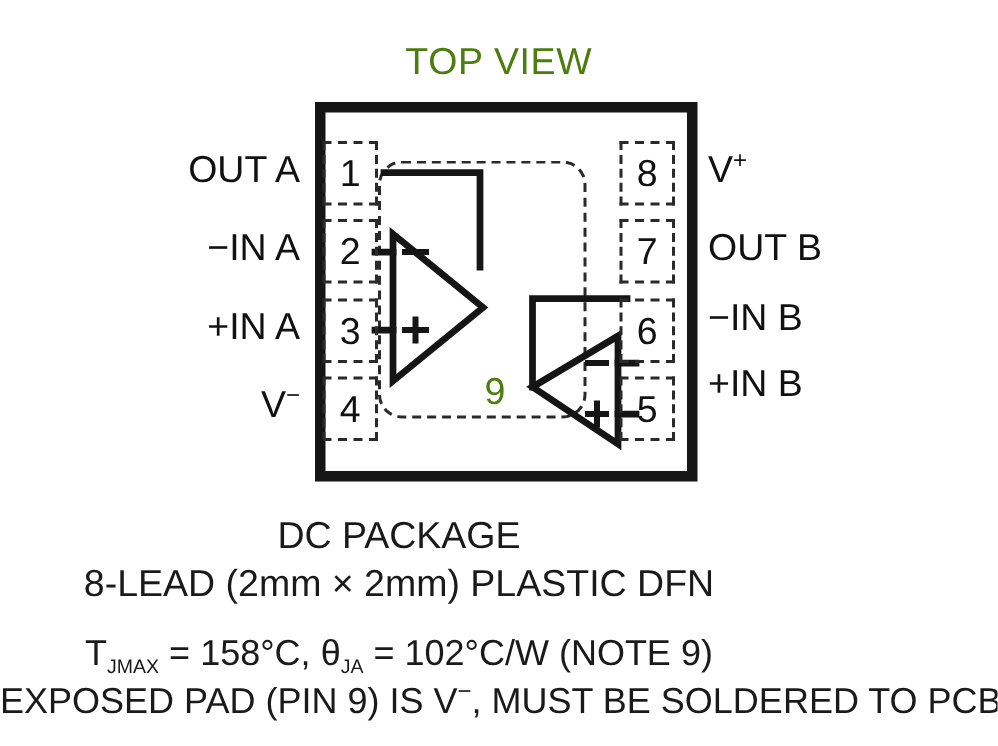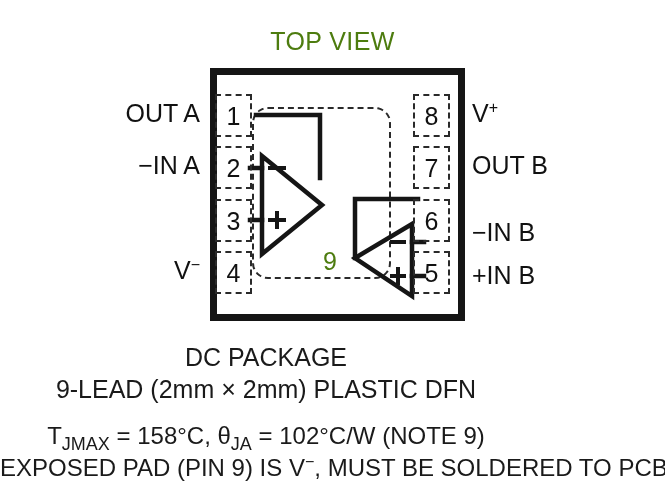--- a/index.html
+++ b/index.html
@@ -114,21 +114,21 @@
     width: 532px;
     left: 0;
     text-align: center;
     color: #1a1a1a;
   }
   #cap-pkg   { top: 345px; font-size: 25px; }
   #cap-lead  { top: 377px; font-size: 25px; }
   #cap-therm { top: 424px; font-size: 24px; }
   #cap-pad   { top: 456px; font-size: 24px; }
   .sub {
-    font-size: 18px;
+    font-size: 13px;
     vertical-align: sub;
     line-height: 0;
   }
 </style>
 </head>
 <body>
 
 <div id="stage">
 
   <div class="txt" id="top-view-title">TOP VIEW</div>
@@ -178,40 +178,41 @@
   </div>
   <div class="pin-box pin-left pr3">
     <span>3</span>
   </div>
   <div class="pin-box pin-left pr4">
     <span>4</span>
   </div>
 
   <div class="txt pin-label lbl-left" style="top:101px;">OUT A</div>
   <div class="txt pin-label lbl-left" style="top:153px;">−IN A</div>
+  <div class="txt pin-label lbl-left" style="top:206px;">+IN A</div>
   <div class="txt pin-label lbl-left" style="top:258px;"><span>V</span><span class="sup">−</span></div>
 
   <div class="pin-box pin-right pr1">
     <span>8</span>
   </div>
   <div class="pin-box pin-right pr2">
     <span>7</span>
   </div>
   <div class="pin-box pin-right pr3">
     <span>6</span>
   </div>
   <div class="pin-box pin-right pr4">
     <span>5</span>
   </div>
 
   <div class="txt pin-label lbl-right" style="top:101px;"><span>V</span><span class="sup">+</span></div>
   <div class="txt pin-label lbl-right" style="top:153px;">OUT B</div>
-  <div class="txt pin-label lbl-right" style="top:220px;">−IN B</div>
-  <div class="txt pin-label lbl-right" style="top:263px;">+IN B</div>
+  <div class="txt pin-label lbl-right" style="top:200px;">−IN B</div>
+  <div class="txt pin-label lbl-right" style="top:244px;">+IN B</div>
 
   <div class="txt cap" id="cap-pkg">DC PACKAGE</div>
-  <div class="txt cap" id="cap-lead">9-LEAD (2mm × 2mm) PLASTIC DFN</div>
+  <div class="txt cap" id="cap-lead">8-LEAD (2mm × 2mm) PLASTIC DFN</div>
 
   <div class="txt cap" id="cap-therm"><span>T</span><span class="sub">JMAX</span><span> = 158°C, </span><span>θ</span><span class="sub">JA</span><span> = 102°C/W (NOTE 9)</span></div>
 
   <div class="txt cap" id="cap-pad"><span>EXPOSED PAD (PIN 9) IS V</span><span class="sup">−</span><span>, MUST BE SOLDERED TO PCB</span></div>
 
 </div>
 
 </body></html>

